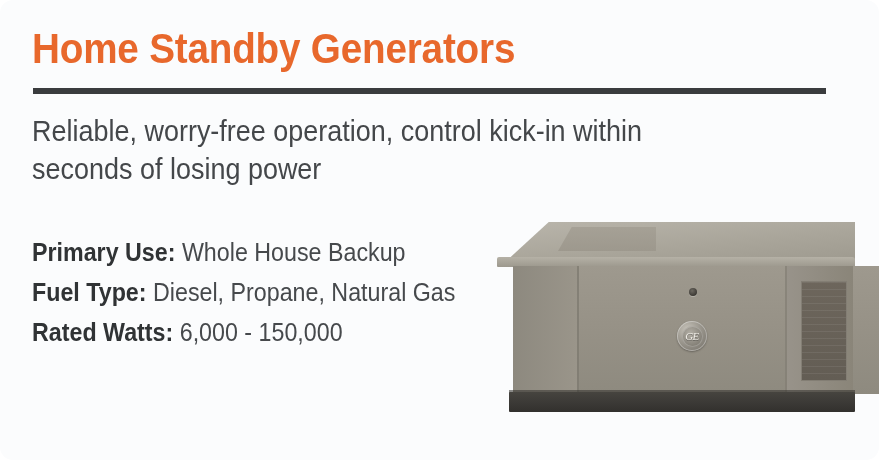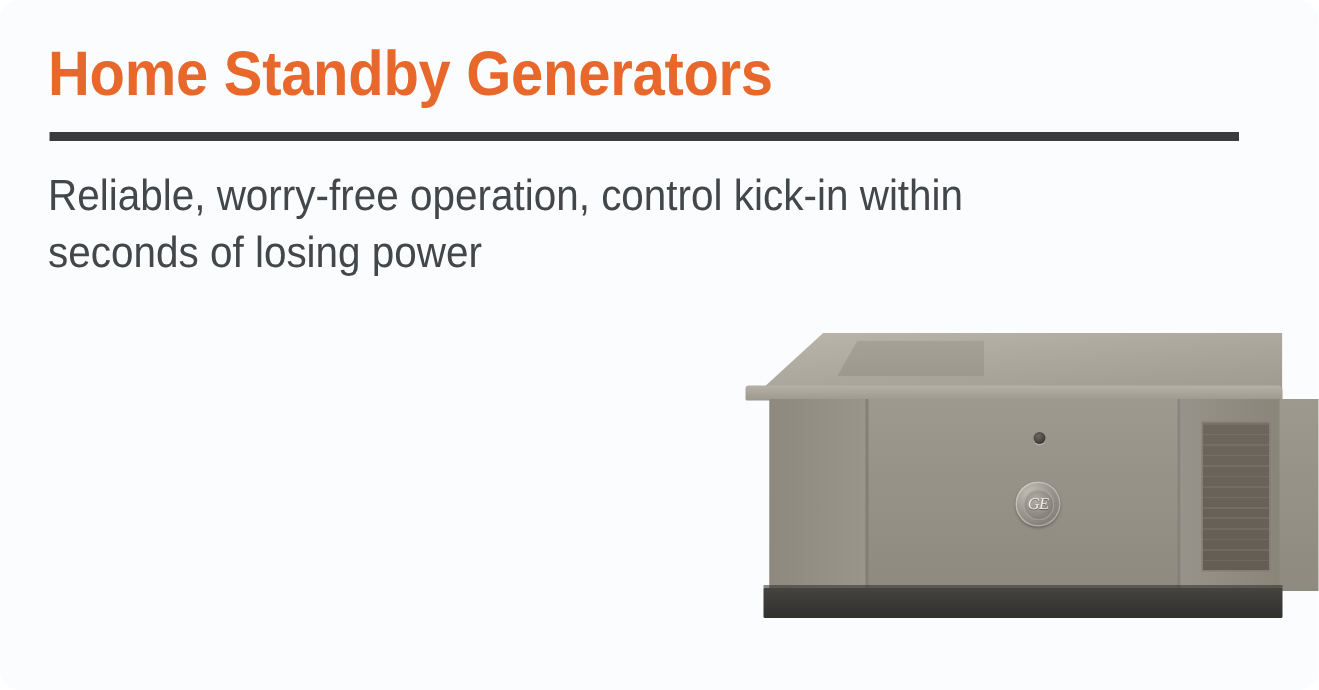--- a/index.html
+++ b/index.html
@@ -263,20 +263,34 @@
 <body>
 
 <div class="card">
 
   <div class="title">Home Standby Generators</div>
 
   <div class="rule"></div>
 
   <div class="subtitle">Reliable, worry-free operation, control kick-in within seconds of losing power</div>
 
+  <div class="specs">
+    <div class="spec-row">
+      <span class="spec-label">Primary Use:</span>
+      <span class="spec-value">Whole House Backup</span>
+    </div>
+    <div class="spec-row">
+      <span class="spec-label">Fuel Type:</span>
+      <span class="spec-value">Diesel, Propane, Natural Gas</span>
+    </div>
+    <div class="spec-row">
+      <span class="spec-label">Rated Watts:</span>
+      <span class="spec-value">6,000 - 150,000</span>
+    </div>
+  </div>
 
   <div class="gen">
     <div class="gen-top">
       <div class="gen-top-inset"></div>
     </div>
     <div class="gen-top-lip"></div>
 
     <div class="gen-body">
       <div class="gen-left-panel"></div>
       <div class="gen-seam"></div>

